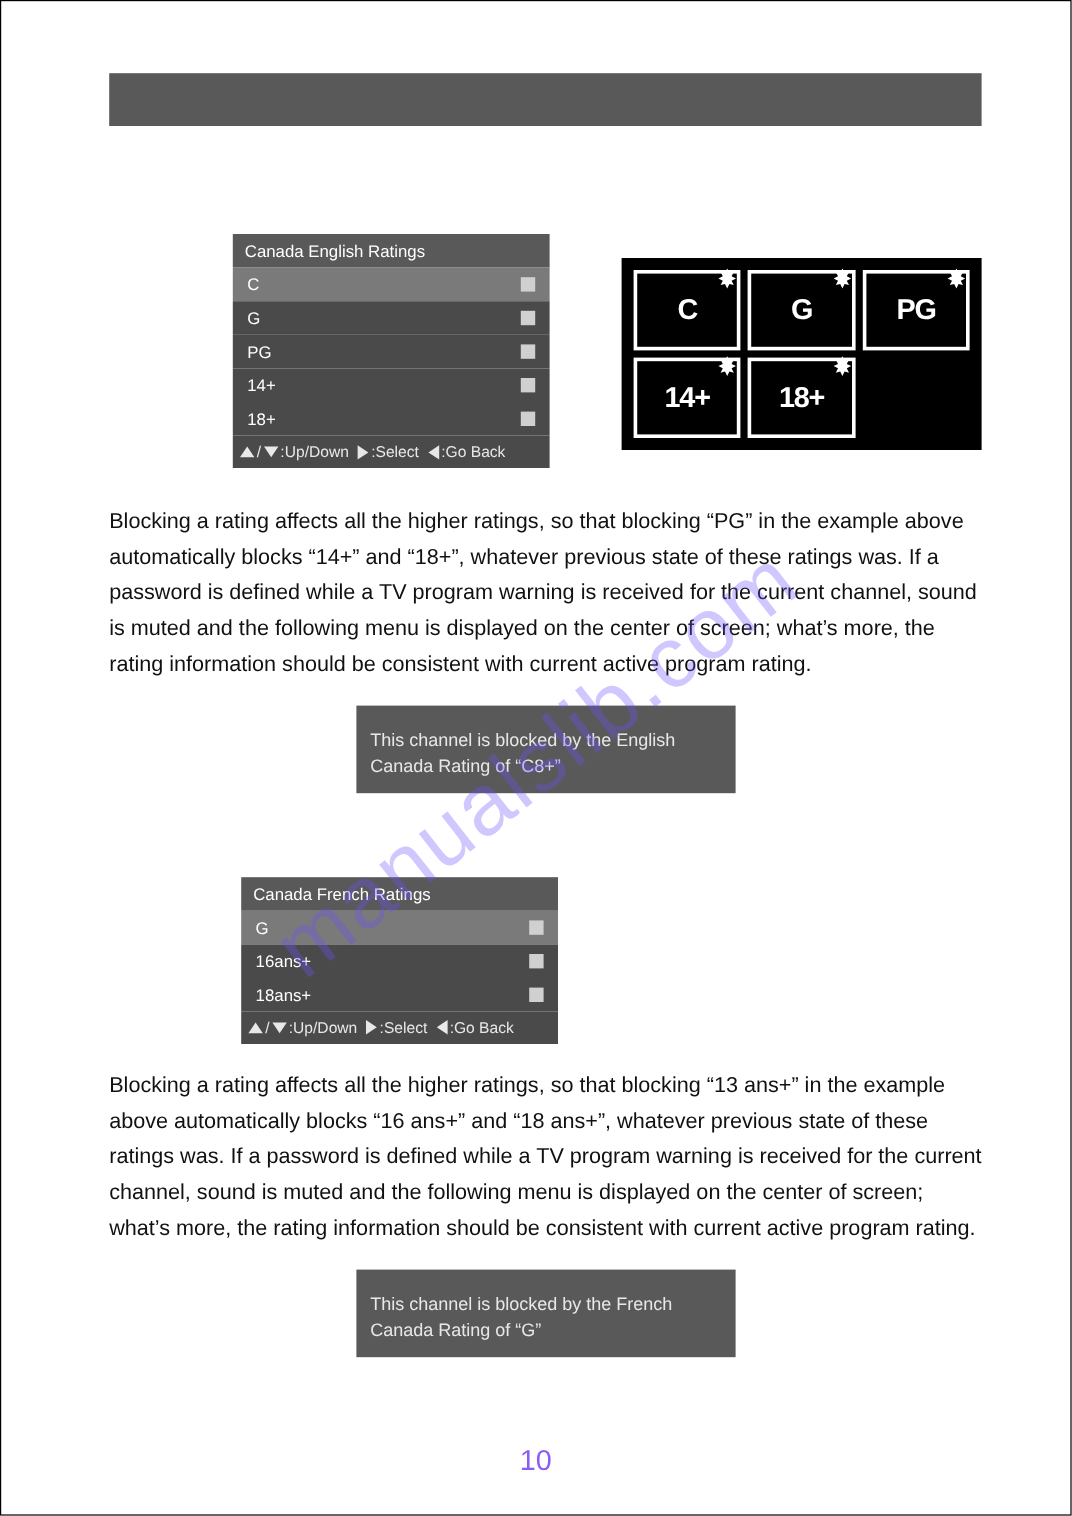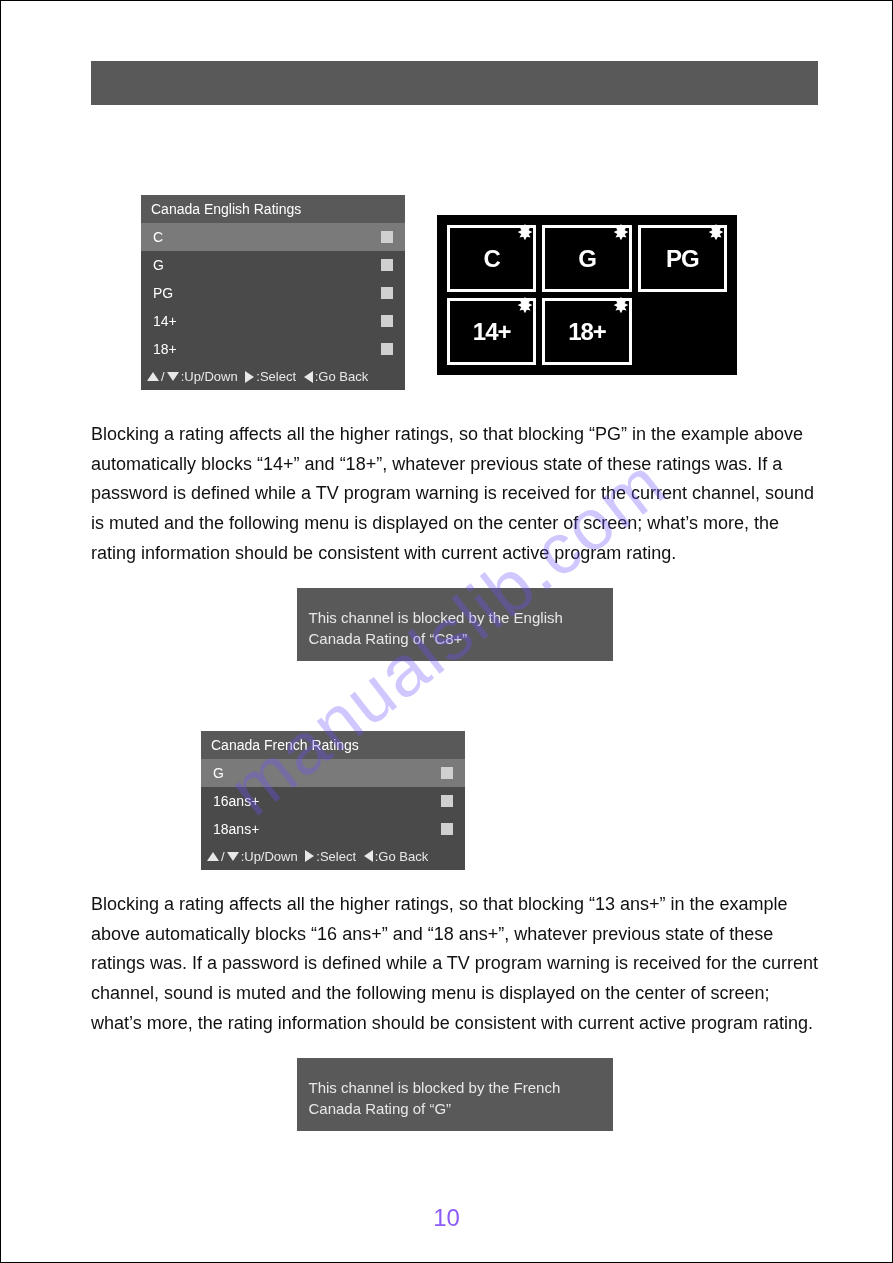--- a/index.html
+++ b/index.html
@@ -19,23 +19,24 @@
     position: relative;
   }
   .header-bar {
     background: #595959;
     height: 44px;
     width: 100%;
     margin-bottom: 90px;
   }
   .row {
     display: flex;
-    gap: 32px;
+    gap: 60px;
     align-items: flex-start;
     margin-bottom: 30px;
+    justify-content: flex-end;
   }
   .osd-menu {
     width: 264px;
     font-size: 14px;
     color: #fff;
     margin-left: 50px;
   }
   .osd-title {
     background: #595959;
     padding: 6px 10px;

